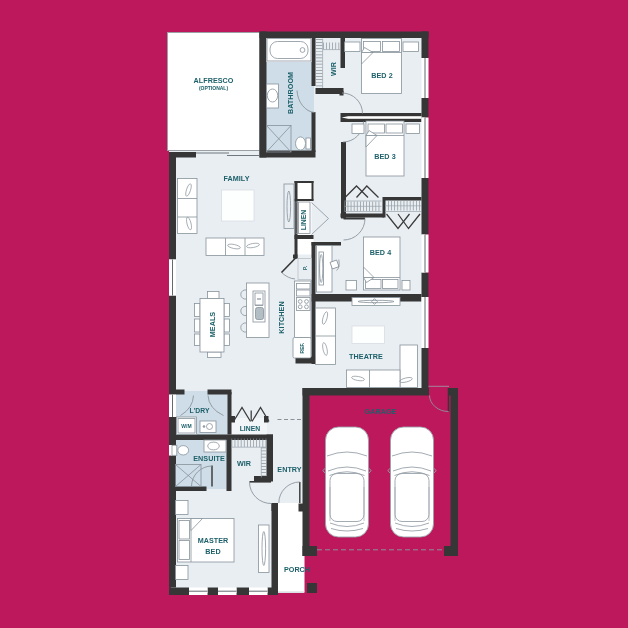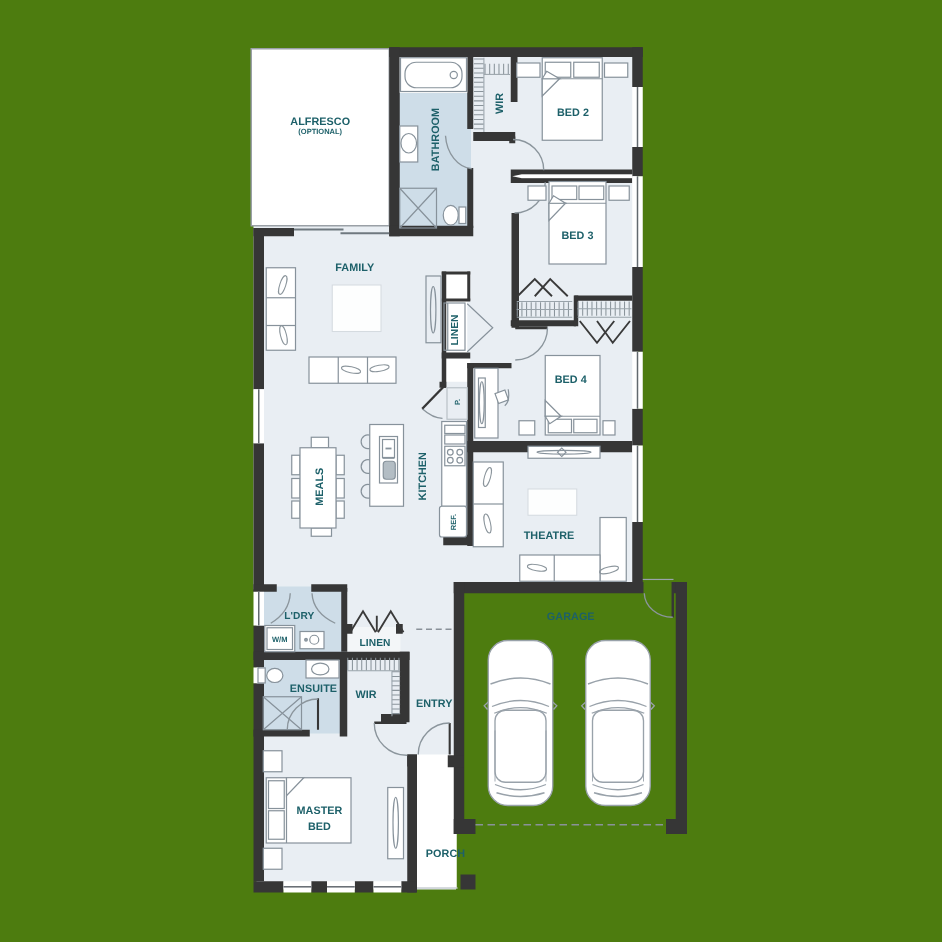--- a/index.html
+++ b/index.html
@@ -1,16 +1,16 @@
 <!DOCTYPE html>
 <html><head>
 <meta charset="utf-8">
 <style>
 html,body{margin:0;padding:0;background:#fff;}
-#wrap{width:628px;height:628px;position:relative;background:#4d7c0f;overflow:hidden;}
+#wrap{width:628px;height:628px;position:relative;background:#be185d;overflow:hidden;}
 text{font-family:"Liberation Sans",sans-serif;fill:#1d6069;}
 .lbl{font-size:7.2px;letter-spacing:0.05px;font-weight:bold;}
 .sm{font-size:5px;letter-spacing:0px;font-weight:bold;}
 .med{font-size:6.8px;letter-spacing:0.05px;font-weight:bold;}
 </style>
 </head>
 <body>
 <div id="wrap">
 <svg width="628" height="628" viewBox="0 0 628 628">
 

